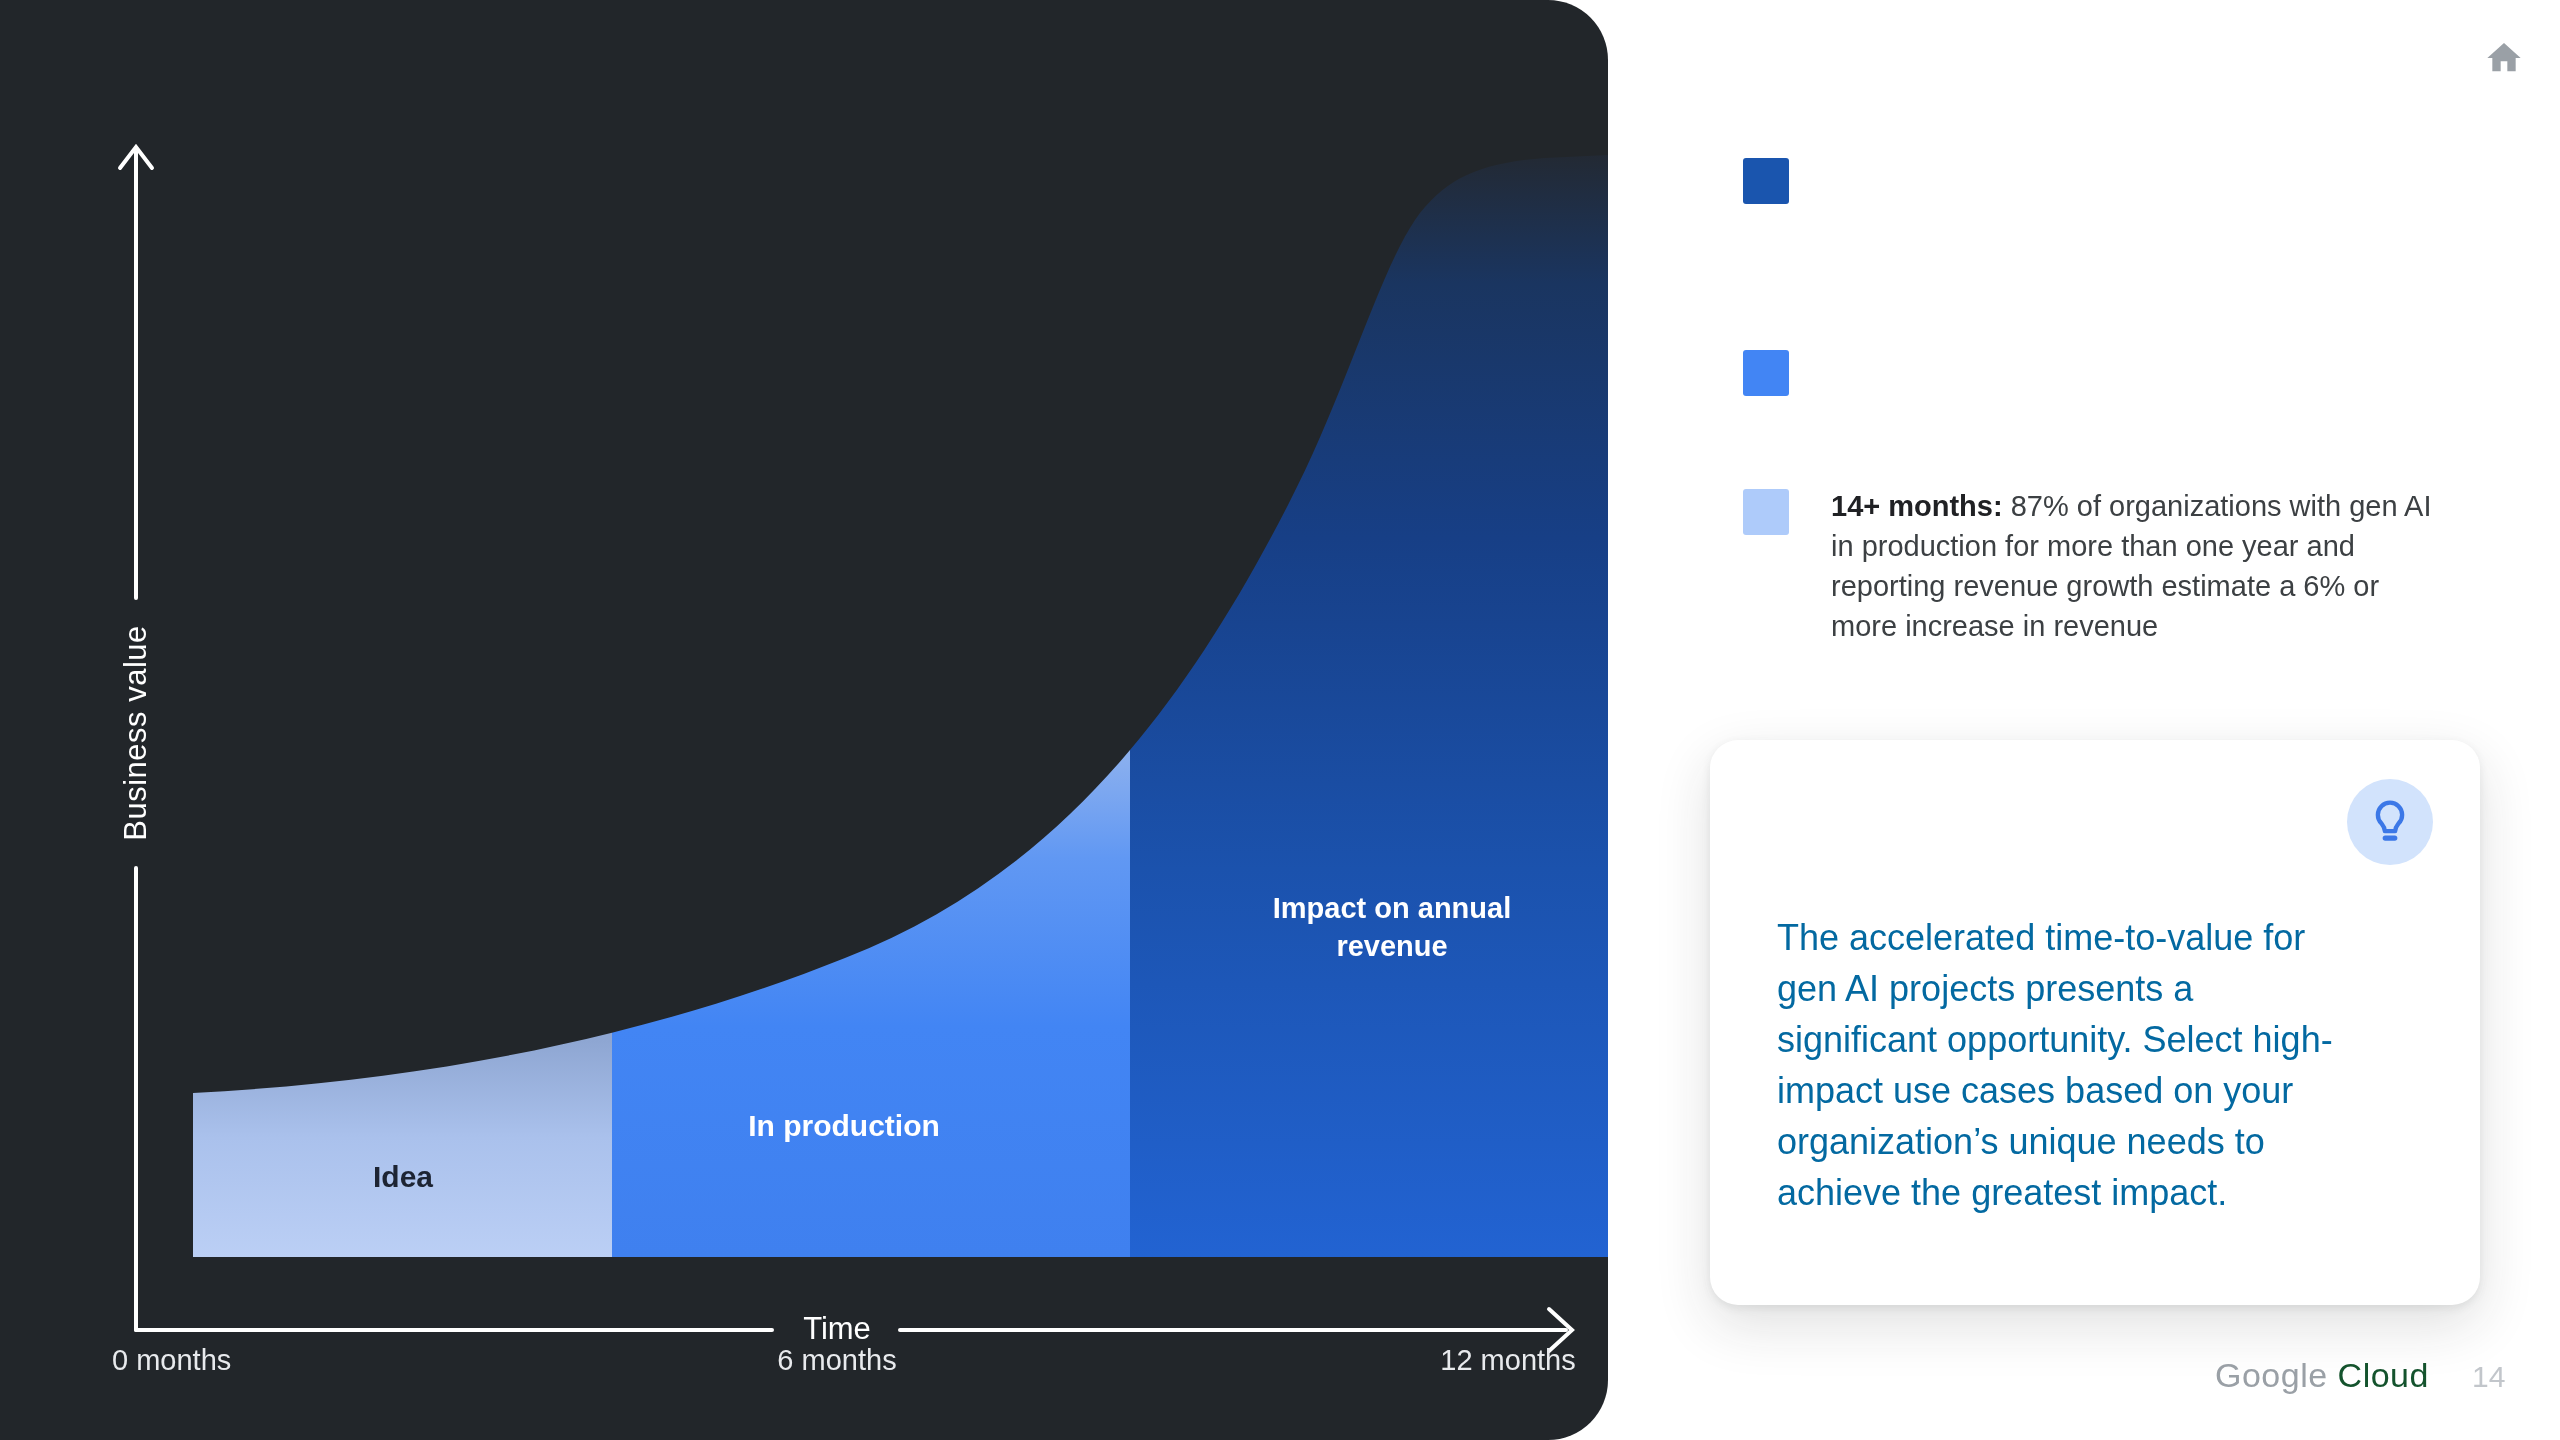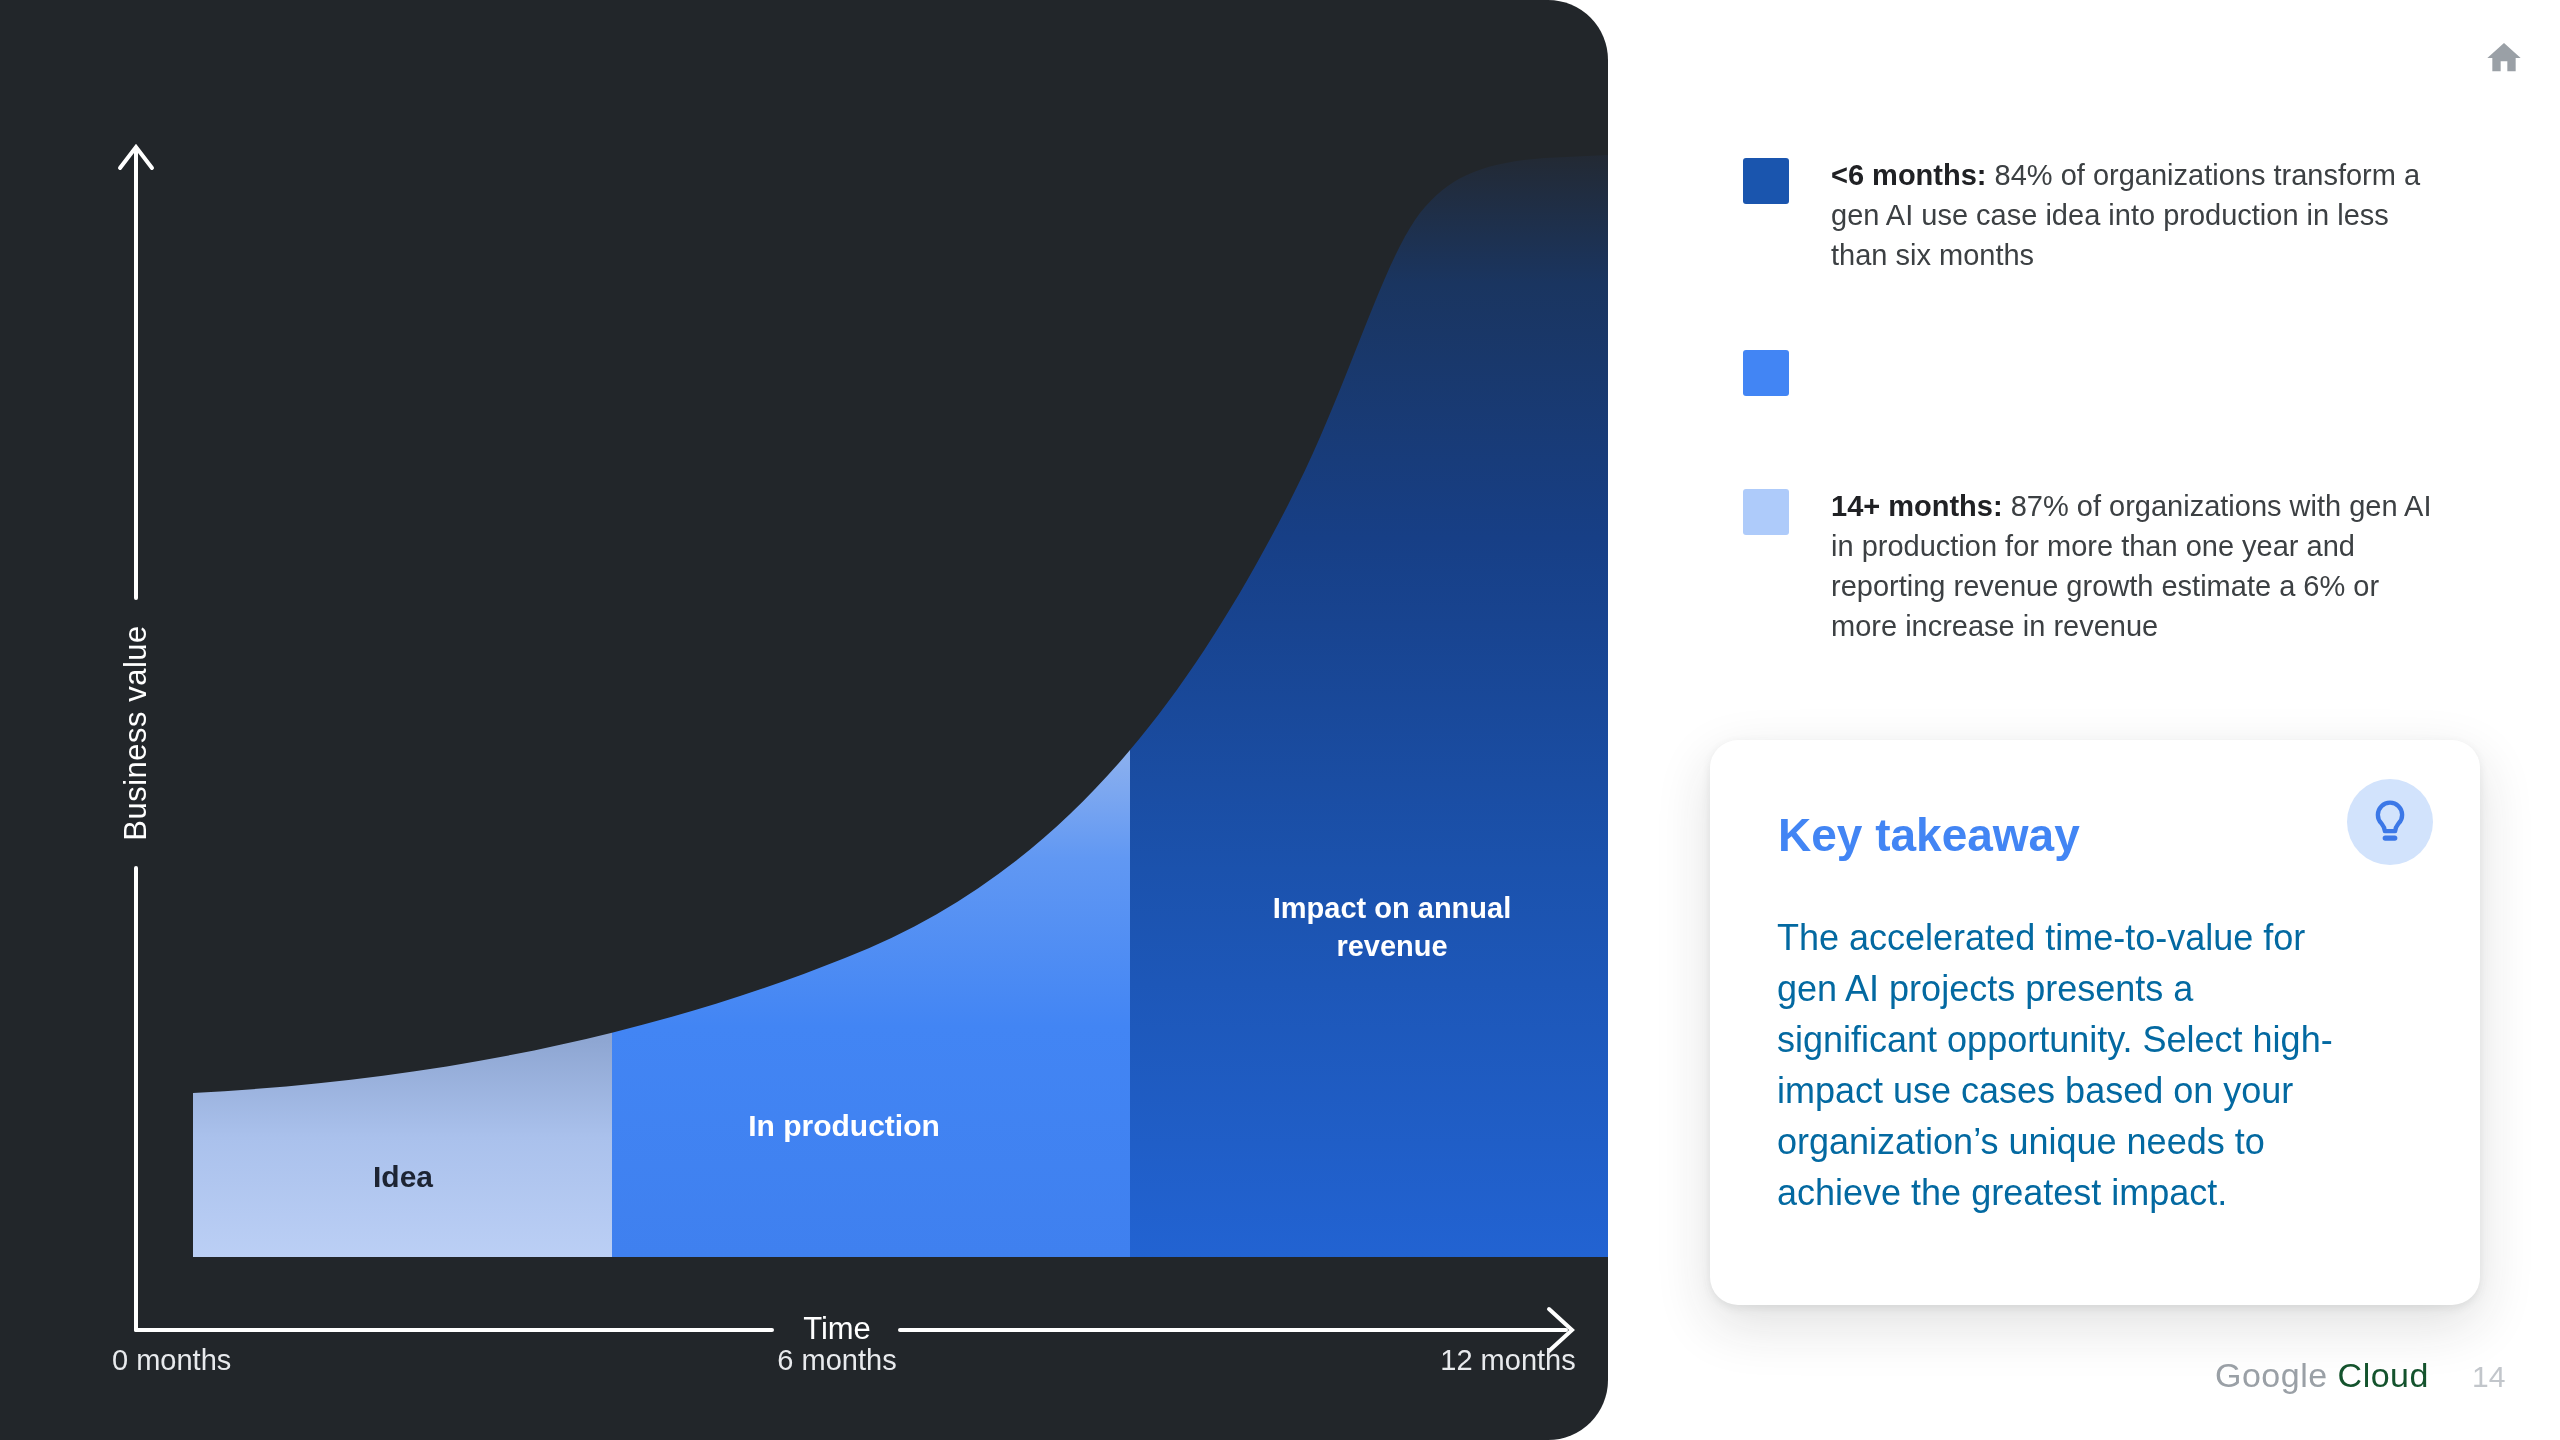--- a/index.html
+++ b/index.html
@@ -147,35 +147,33 @@
 <div class="abs home-btn">
   <svg width="40" height="40" viewBox="0 0 24 24">
     <path fill="#9aa0a6" d="M10 20v-6h4v6h5v-8h3L12 3 2 12h3v8z"></path>
   </svg>
 </div>
 
 <div class="abs legend">
 
   <div class="legend-item i1">
     <div class="swatch s1"></div>
-    <p class="legend-text"><b>&lt;6 months:</b><span> 84% of organizations transform a gen AI use case idea into production in less than six months</span></p>
   </div>
 
   <div class="legend-item i2">
     <div class="swatch s2"></div>
   </div>
 
   <div class="legend-item i3">
     <div class="swatch s3"></div>
     <p class="legend-text"><b>14+ months:</b><span> 87% of organizations with gen AI in production for more than one year and reporting revenue growth estimate a 6% or more increase in revenue</span></p>
   </div>
 </div>
 
 <div class="abs card">
-  <div class="card-title">Key takeaway</div>
   <div class="bulb-wrap">
     <svg width="52" height="52" viewBox="0 0 24 24">
       <path fill="none" stroke="#3c78e7" stroke-width="2" stroke-linejoin="round" d="M9.6 16.2 C9.6 14.4 8.9 13.7 8 12.6 A5.6 5.6 0 1 1 16 12.6 C15.1 13.7 14.4 14.4 14.4 16.2 Z"></path>
       <line x1="9.8" y1="19.4" x2="14.2" y2="19.4" stroke="#3c78e7" stroke-width="2.4" stroke-linecap="round"></line>
     </svg>
   </div>
   <div class="card-body">The accelerated time-to-value for gen AI projects presents a significant opportunity. Select high-impact use cases based on your organization’s unique needs to achieve the greatest impact.</div>
 </div>
 
 <div class="abs footer-brand"><span class="g1">Google</span><span class="g2"> Cloud</span></div>

